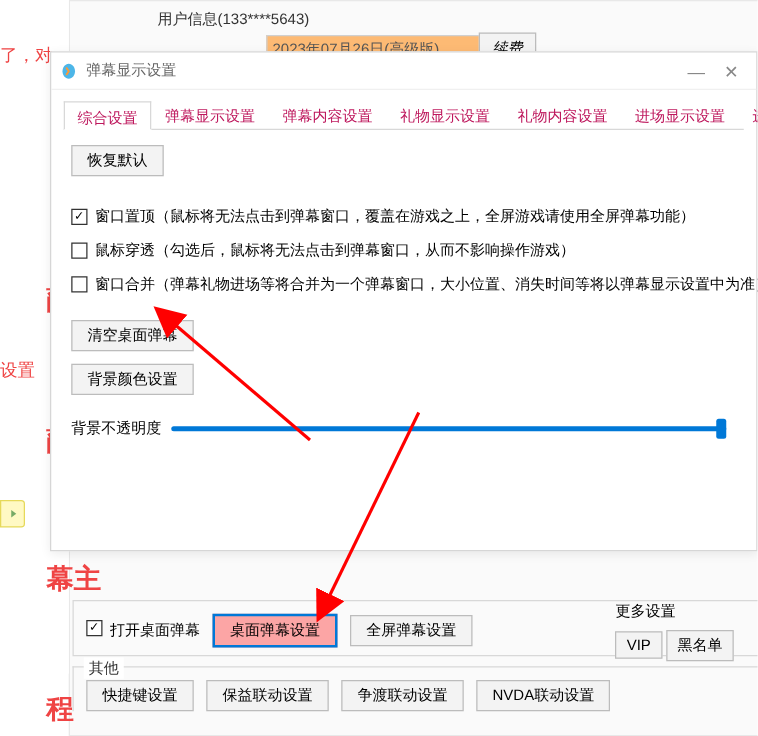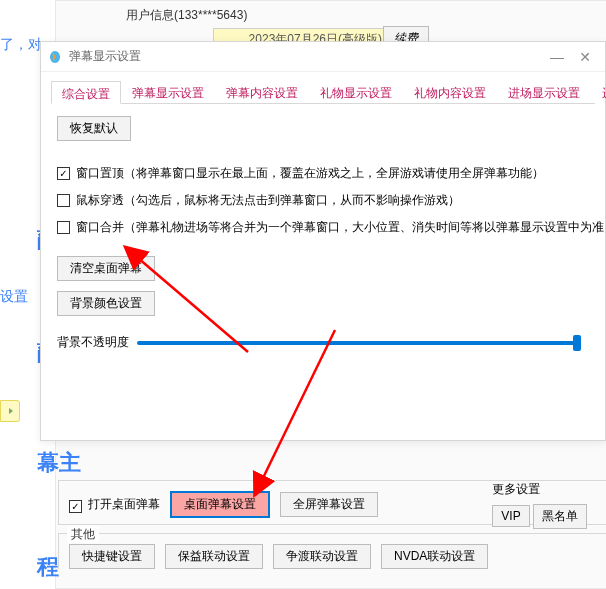--- a/index.html
+++ b/index.html
@@ -24,40 +24,39 @@
   position: absolute;
   left: 70px; top: 6px;
   font-size: 12px;
   color: #333;
 }
 .bg-date {
   position: absolute;
   left: 157px; top: 27px;
   width: 174px; height: 20px;
   border: 1px solid #d0d0d0;
-  background: #fef9c3;
+  background: #fdba74;
   font-size: 12px;
   padding: 2px 4px;
   color: #555;
-  text-align: right;
 }
 .bg-btn {
   position: absolute;
   top: 25px; height: 24px;
   border: 1px solid #bcbcbc;
   background: #f3f3f3;
   font-size: 12px;
   padding: 3px 10px;
   font-style: italic;
 }
 .left-strip {
   position: absolute;
   left: 0; top: 0; width: 55px; height: 539px;
   background: #fff;
-  color: #3b82f6;
+  color: #ef4444;
 }
 .left-strip .frag { position: absolute; left: 0; font-size: 14px; white-space: nowrap; }
 .left-strip .big { font-size: 22px; font-weight: 700; padding-left: 37px; }
 .left-strip .yellow-tag {
   position: absolute; left: 0; width: 20px; height: 22px;
   background: #fff9c4;
   border: 1px solid #e6d95a;
   border-radius: 0 3px 3px 0;
   display: flex; align-items: center; justify-content: center;
 }
@@ -228,21 +227,21 @@
     <div class="tab">进场内容设置</div>
   </div>
 
   <div class="content">
     <button class="btn">恢复默认</button>
 
     <div style="height:14px"></div>
 
     <div class="row">
       <span class="checkbox checked"></span>
-      <span>窗口置顶（将弹幕窗口显示在最上面，覆盖在游戏之上，全屏游戏请使用全屏弹幕功能）</span>
+      <span>窗口置顶（鼠标将无法点击到弹幕窗口，覆盖在游戏之上，全屏游戏请使用全屏弹幕功能）</span>
     </div>
     <div class="row">
       <span class="checkbox"></span>
       <span>鼠标穿透（勾选后，鼠标将无法点击到弹幕窗口，从而不影响操作游戏）</span>
     </div>
     <div class="row">
       <span class="checkbox"></span>
       <span style="white-space:nowrap">窗口合并（弹幕礼物进场等将合并为一个弹幕窗口，大小位置、消失时间等将以弹幕显示设置中为准）</span>
     </div>
 
@@ -256,21 +255,21 @@
       <div class="slider">
         <div class="thumb"></div>
       </div>
     </div>
   </div>
 </div>
 
 <div class="bottom-panel">
   <div class="groupbox" style="padding-right:180px">
     <div class="btn-row">
-      <span style="display:inline-flex;align-items:flex-end">
+      <span style="display:inline-flex;align-items:flex-start">
         <span class="checkbox checked"></span>
         <span>打开桌面弹幕</span>
       </span>
       <button class="btn primary">桌面弹幕设置</button>
       <button class="btn">全屏弹幕设置</button>
     </div>
     <div class="more-col">
       <div style="margin-bottom:6px">更多设置</div>
       <button class="small-btn">VIP</button>
       <button class="small-btn">黑名单</button>

